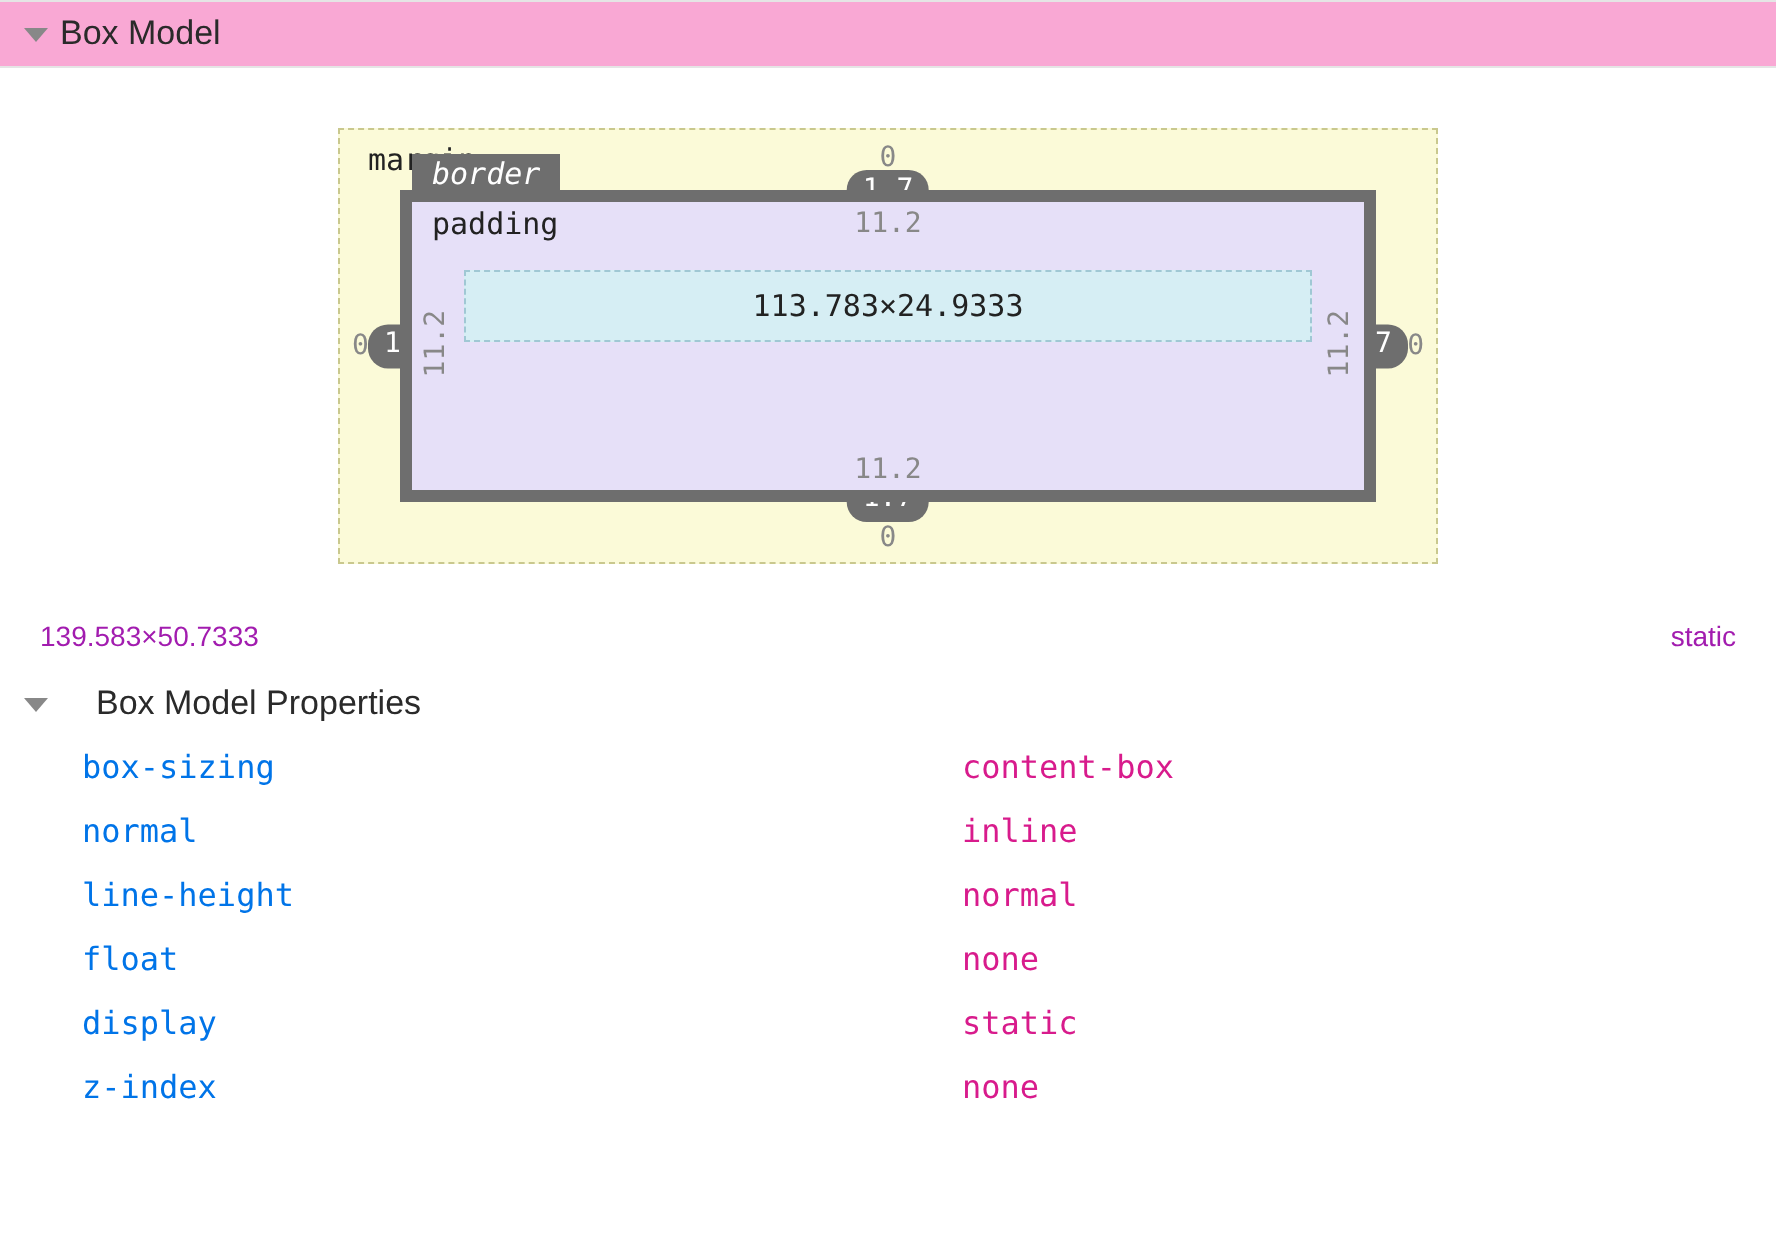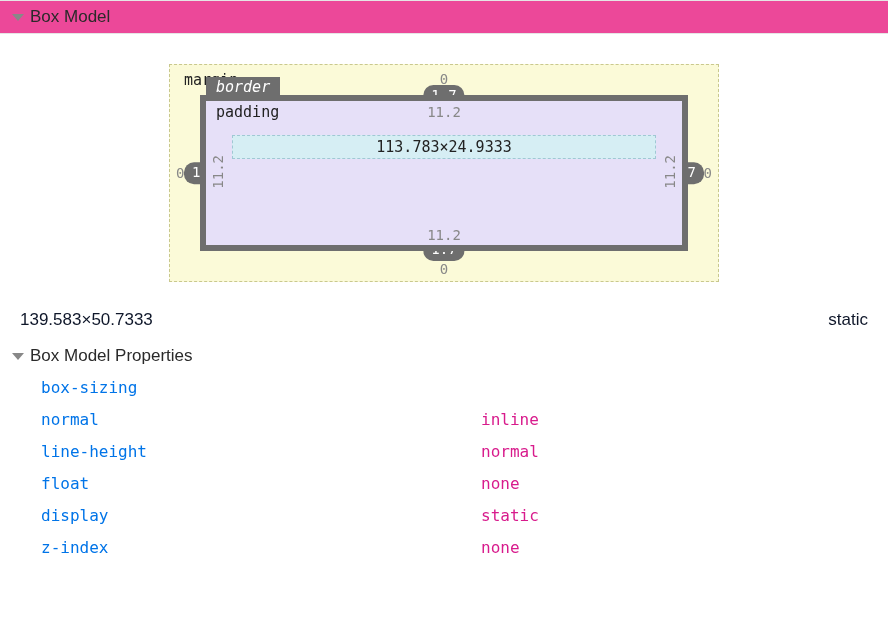--- a/index.html
+++ b/index.html
@@ -8,21 +8,21 @@
     font-family: -apple-system, BlinkMacSystemFont, "Segoe UI", Arial, sans-serif;
     font-size: 14px;
     background: #ffffff;
     color: #333;
     width: 888px;
   }
   .panel-header {
     display: flex;
     align-items: center;
     padding: 6px 12px;
-    background: #ec4899;
+    background: #f9a8d4;
     border-top: 1px solid #e5e5e5;
     border-bottom: 1px solid #e5e5e5;
     font-size: 17px;
     color: #2a2a2a;
     cursor: pointer;
     gap: 6px;
   }
   .twisty {
     width: 0; height: 0;
     border-left: 6px solid transparent;
@@ -69,21 +69,21 @@
   }
   .padding-label {
     position: absolute;
     top: 2px; left: 10px;
     font-size: 15px;
     color: #222;
   }
   .content-box {
     position: relative;
     width: 100%;
-    height: 24px;
+    height: 36px;
     background: #d6eef4;
     border: 1px dashed #a0c8d4;
     display: flex;
     align-items: center;
     justify-content: center;
     font-size: 15px;
     color: #222;
     margin-top: 10px;
   }
   
@@ -105,32 +105,32 @@
   }
   .val-rot {
     writing-mode: vertical-rl;
     transform: rotate(180deg);
   }
 
   .dimrow {
     display: flex;
     justify-content: space-between;
     padding: 18px 20px 12px 20px;
-    font-size: 17px;
-    color: #0f172a;
+    font-size: 14px;
+    color: #a21caf;
     align-items: flex-end;
   }
 
   .section-header {
     display: flex;
     align-items: center;
     padding: 4px 12px 6px 12px;
     font-size: 17px;
     color: #2a2a2a;
-    gap: 6px;
+    gap: 24px;
     cursor: pointer;
   }
   .props {
     padding: 0 0 8px 20px;
   }
   .prow {
     display: flex;
     font-family: "Consolas","Menlo",monospace;
     font-size: 16px;
     line-height: 2.0;
@@ -187,20 +187,21 @@
 </div>
 
 <div class="section-header">
   <span class="twisty"></span>
   <span>Box Model Properties</span>
 </div>
 
 <div class="props">
   <div class="prow">
     <span class="pname">box-sizing</span>
+    <span class="pval">content-box</span>
   </div>
   <div class="prow">
     <span class="pname">normal</span>
     <span class="pval">inline</span>
   </div>
   <div class="prow">
     <span class="pname">line-height</span>
     <span class="pval">normal</span>
   </div>
   <div class="prow">

